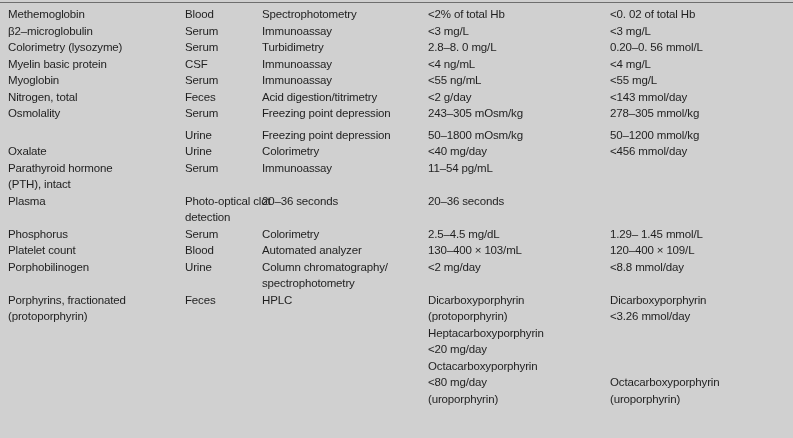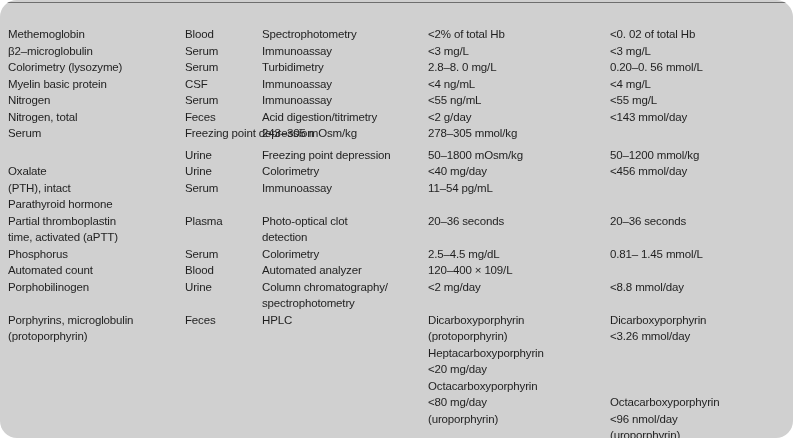--- a/index.html
+++ b/index.html
@@ -6,23 +6,22 @@
   .page {
     position: relative;
     width: 793px;
     height: 438px;
     background: #d0d0d0;
     font-family: "Liberation Sans", sans-serif;
     font-size: 11.5px;
     letter-spacing: -0.15px;
     color: #1f1f1f;
     box-sizing: border-box;
-    padding: 26px 0 0 8px;
+    padding: 6px 0 0 8px;
     overflow: hidden;
-    border-radius: 17px;
   }
   .top-rule {
     position: absolute;
     top: 2px; left: 0; right: 0;
     height: 1px;
     background: #6e6e6e;
   }
   .lab-table { width: 785px; }
   .row {
     display: grid;
@@ -106,21 +105,21 @@
         </div>
         <div class="cell col-conventional">
           <div class="cell-line">&lt;4 ng/mL</div>
         </div>
         <div class="cell col-si">
           <div class="cell-line">&lt;4 mg/L</div>
         </div>
       </div>
       <div class="row">
         <div class="cell col-test">
-          <div class="cell-line">Nitrogen</div>
+          <div class="cell-line">Myoglobin</div>
         </div>
         <div class="cell col-specimen">
           <div class="cell-line">Serum</div>
         </div>
         <div class="cell col-method">
           <div class="cell-line">Immunoassay</div>
         </div>
         <div class="cell col-conventional">
           <div class="cell-line">&lt;55 ng/mL</div>
         </div>
@@ -139,20 +138,23 @@
           <div class="cell-line">Acid digestion/titrimetry</div>
         </div>
         <div class="cell col-conventional">
           <div class="cell-line">&lt;2 g/day</div>
         </div>
         <div class="cell col-si">
           <div class="cell-line">&lt;143 mmol/day</div>
         </div>
       </div>
       <div class="row">
+        <div class="cell col-test">
+          <div class="cell-line">Osmolality</div>
+        </div>
         <div class="cell col-specimen">
           <div class="cell-line">Serum</div>
         </div>
         <div class="cell col-method">
           <div class="cell-line">Freezing point depression</div>
         </div>
         <div class="cell col-conventional">
           <div class="cell-line">243–305 mOsm/kg</div>
         </div>
         <div class="cell col-si">
@@ -188,38 +190,34 @@
         </div>
         <div class="cell col-conventional">
           <div class="cell-line">&lt;40 mg/day</div>
         </div>
         <div class="cell col-si">
           <div class="cell-line">&lt;456 mmol/day</div>
         </div>
       </div>
       <div class="row">
         <div class="cell col-test">
+          <div class="cell-line">Parathyroid hormone</div>
           <div class="cell-line">(PTH), intact</div>
-          <div class="cell-line">Parathyroid hormone</div>
         </div>
         <div class="cell col-specimen">
           <div class="cell-line">Serum</div>
         </div>
         <div class="cell col-method">
           <div class="cell-line">Immunoassay</div>
         </div>
         <div class="cell col-conventional">
           <div class="cell-line">11–54 pg/mL</div>
         </div>
       </div>
       <div class="row">
-        <div class="cell col-test">
-          <div class="cell-line">Partial thromboplastin</div>
-          <div class="cell-line">time, activated (aPTT)</div>
-        </div>
         <div class="cell col-specimen">
           <div class="cell-line">Plasma</div>
         </div>
         <div class="cell col-method">
           <div class="cell-line">Photo-optical clot</div>
           <div class="cell-line">detection</div>
         </div>
         <div class="cell col-conventional">
           <div class="cell-line">20–36 seconds</div>
         </div>
@@ -234,32 +232,35 @@
         <div class="cell col-specimen">
           <div class="cell-line">Serum</div>
         </div>
         <div class="cell col-method">
           <div class="cell-line">Colorimetry</div>
         </div>
         <div class="cell col-conventional">
           <div class="cell-line">2.5–4.5 mg/dL</div>
         </div>
         <div class="cell col-si">
-          <div class="cell-line">0.81– 1.45 mmol/L</div>
-        </div>
-      </div>
-      <div class="row">
-        <div class="cell col-test">
-          <div class="cell-line">Automated count</div>
+          <div class="cell-line">1.29– 1.45 mmol/L</div>
+        </div>
+      </div>
+      <div class="row">
+        <div class="cell col-test">
+          <div class="cell-line">Platelet count</div>
         </div>
         <div class="cell col-specimen">
           <div class="cell-line">Blood</div>
         </div>
         <div class="cell col-method">
           <div class="cell-line">Automated analyzer</div>
+        </div>
+        <div class="cell col-conventional">
+          <div class="cell-line">130–400 × 103/mL</div>
         </div>
         <div class="cell col-si">
           <div class="cell-line">120–400 × 109/L</div>
         </div>
       </div>
       <div class="row">
         <div class="cell col-test">
           <div class="cell-line">Porphobilinogen</div>
         </div>
         <div class="cell col-specimen">
@@ -271,21 +272,21 @@
         </div>
         <div class="cell col-conventional">
           <div class="cell-line">&lt;2 mg/day</div>
         </div>
         <div class="cell col-si">
           <div class="cell-line">&lt;8.8 mmol/day</div>
         </div>
       </div>
       <div class="row">
         <div class="cell col-test">
-          <div class="cell-line">Porphyrins, microglobulin</div>
+          <div class="cell-line">Porphyrins, fractionated</div>
           <div class="cell-line">(protoporphyrin)</div>
         </div>
         <div class="cell col-specimen">
           <div class="cell-line">Feces</div>
         </div>
         <div class="cell col-method">
           <div class="cell-line">HPLC</div>
         </div>
         <div class="cell col-conventional">
           <div class="cell-line">Dicarboxyporphyrin</div>
@@ -296,18 +297,17 @@
           <div class="cell-line">&lt;80 mg/day</div>
           <div class="cell-line">(uroporphyrin)</div>
         </div>
         <div class="cell col-si">
           <div class="cell-line">Dicarboxyporphyrin</div>
           <div class="cell-line">&lt;3.26 mmol/day</div>
           <div class="cell-line"></div>
           <div class="cell-line"></div>
           <div class="cell-line"></div>
           <div class="cell-line">Octacarboxyporphyrin</div>
-          <div class="cell-line">&lt;96 nmol/day</div>
           <div class="cell-line">(uroporphyrin)</div>
         </div>
       </div>
     </div>
 </div>
 
 </body></html>

